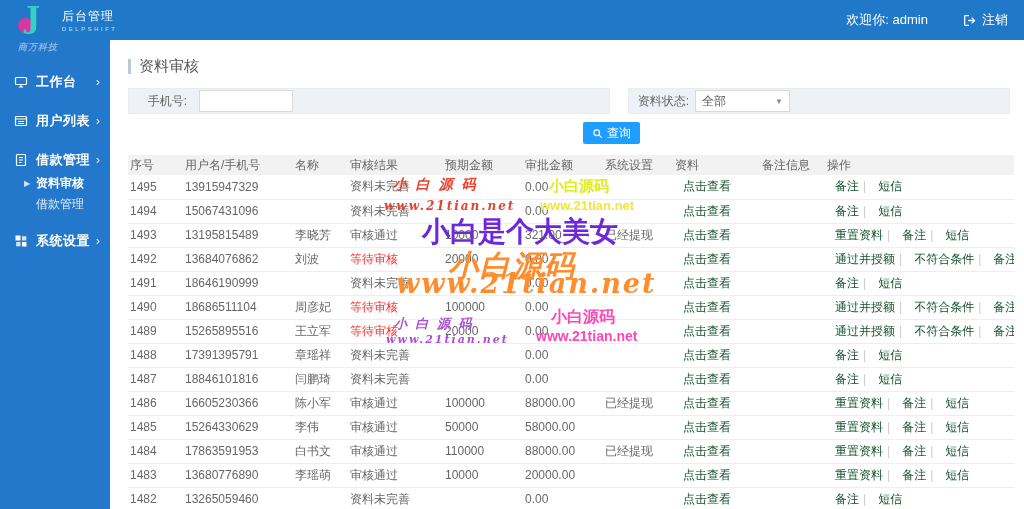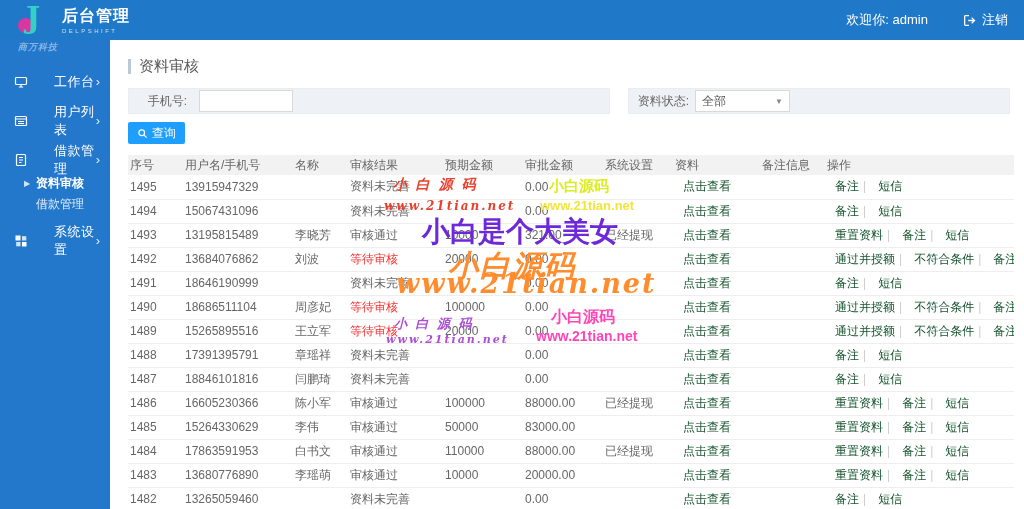--- a/index.html
+++ b/index.html
@@ -10,38 +10,38 @@
   
   .topbar { position:absolute; left:0; top:0; width:1024px; height:40px;
     background:#1f78c8; display:flex; align-items:center; z-index:5; }
   .brand { display:flex; align-items:center; margin-left:18px; }
   .logo-mark { position:relative; width:34px; height:32px; }
   .logo-circle { position:absolute; left:0; bottom:3px; width:15px; height:15px;
     border-radius:50%; background:#d8379f; }
   .logo-j { position:absolute; left:8px; top:-4px; font-size:30px; font-weight:bold;
     color:#35d0c5; font-family:"DejaVu Serif",serif; }
   .brand-text { margin-left:10px; color:#fff; }
-  .brand-title { font-size:16px; font-weight:bold; letter-spacing:1px; }
+  .brand-title { font-size:12px; font-weight:normal; letter-spacing:1px; }
   .brand-sub { font-size:6px; letter-spacing:2.5px; opacity:.75; margin-top:1px; }
   .logo-watermark { position:absolute; left:18px; top:41px; font-size:9px;
     color:rgba(255,255,255,.45); font-weight:bold; z-index:6; letter-spacing:1px;font-style:italic; }
   .top-right { margin-left:auto; margin-right:16px; display:flex; align-items:center;
     color:#fff; font-size:13px; }
   .welcome { margin-right:34px; }
   .logout { display:flex; align-items:center; cursor:pointer; }
   .logout svg { width:15px; height:15px; margin-right:5px; }
 
   
   .sidebar { position:absolute; left:0; top:40px; width:110px; height:469px;
     background:#2478cc; z-index:4; padding-top:16px; }
   .nav-item { display:flex; align-items:center; height:27px; padding:0 10px 0 14px;
     color:#fff; font-size:13px; cursor:pointer; }
   .nav-item .nico { width:14px; height:14px; margin-right:8px; flex:0 0 14px; }
   .nav-item .nico svg { width:14px; height:14px; display:block; }
-  .nav-item .nlabel { flex:1; font-weight:normal; letter-spacing:.5px;margin-left:18px; }
+  .nav-item .nlabel { flex:1; font-weight:bold; letter-spacing:.5px; }
   .nav-item .chev { color:rgba(255,255,255,.85); font-size:13px; }
   .nav-sub { height:21px; line-height:21px; padding-left:36px; color:rgba(255,255,255,.88);
     font-size:12px; cursor:pointer; position:relative; }
   .nav-sub.active { color:#fff; font-weight:bold; }
   .nav-sub.active .subarrow { position:absolute; left:24px; top:0; font-size:8px;
     color:#cfe6fa; }
 
   
   .main { position:absolute; left:110px; top:40px; width:914px; height:469px;
     background:#fff; padding:0 10px 0 18px; }
@@ -58,21 +58,21 @@
   .form-label { color:#666; font-size:12px; text-align:right; }
   .fb1 .form-label { width:58px; }
   .fb2 .form-label { width:52px; margin-left:8px; }
   .text-input { width:94px; height:22px; margin-left:12px; border:1px solid #d9d9d9;
     background:#fff; font-size:12px; padding:0 5px; outline:none; color:#333; }
   .select-box { width:95px; height:22px; margin-left:6px; border:1px solid #d9d9d9;
     background:#fff; display:flex; align-items:center; padding:0 6px; color:#555;
     cursor:pointer;gap:44px; }
   .select-box .caret { margin-left:auto; font-size:8px; color:#888; }
   .btn-row { height:38px; display:flex; align-items:center; }
-  .query-btn { width:57px; height:22px; background:#1e9fff;
+  .query-btn { margin-left:455px; width:57px; height:22px; background:#1e9fff;
     border:none; border-radius:2px; color:#fff; font-size:12px; display:flex;
     align-items:center; justify-content:center; cursor:pointer; }
   .query-btn svg { width:11px; height:11px; margin-right:4px; }
 
   
   table { border-collapse:collapse; table-layout:fixed; width:886px; margin-top:3px; }
   thead th { background:#f2f2f2; height:20px; font-weight:normal; color:#666;
     text-align:left; font-size:12px; padding-left:2px; }
   tbody td { height:24px; border-bottom:1px solid #eee; color:#666; font-size:12px;
     padding-left:2px; white-space:nowrap; overflow:hidden; }
@@ -341,21 +341,21 @@
           <td><a class="tlink">点击查看</a></td>
           <td></td>
           <td><a class="tlink">重置资料</a><span class="sep">|</span><a class="tlink">备注</a><span class="sep">|</span><a class="tlink">短信</a></td>
         </tr>
         <tr>
           <td>1485</td>
           <td>15264330629</td>
           <td>李伟</td>
           <td>审核通过</td>
           <td>50000</td>
-          <td>83000.00</td>
+          <td>58000.00</td>
           <td></td>
           <td><a class="tlink">点击查看</a></td>
           <td></td>
           <td><a class="tlink">重置资料</a><span class="sep">|</span><a class="tlink">备注</a><span class="sep">|</span><a class="tlink">短信</a></td>
         </tr>
         <tr>
           <td>1484</td>
           <td>17863591953</td>
           <td>白书文</td>
           <td>审核通过</td>

